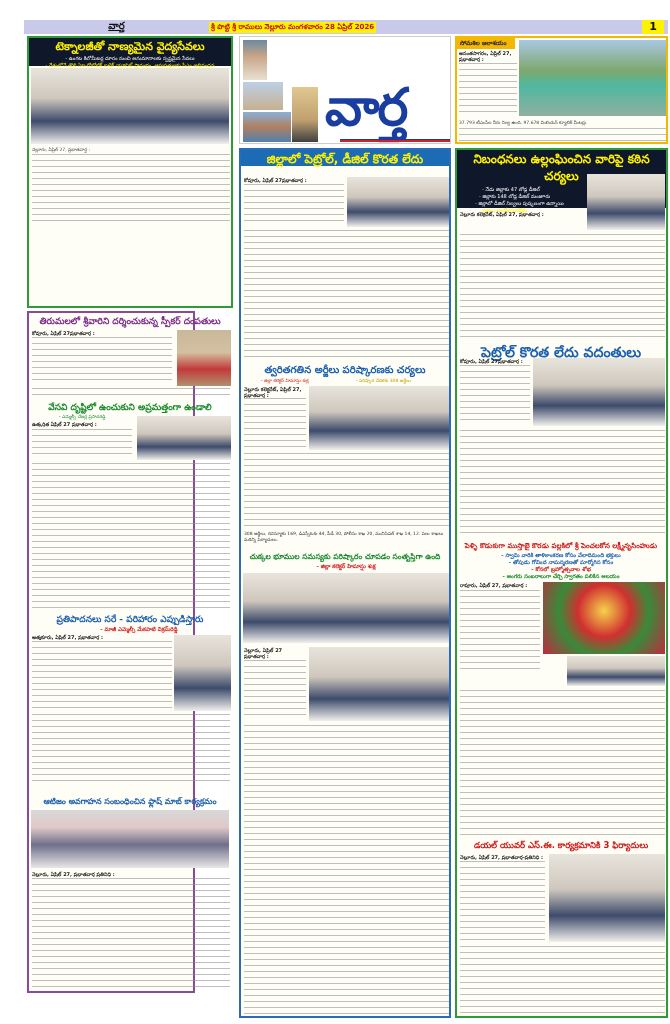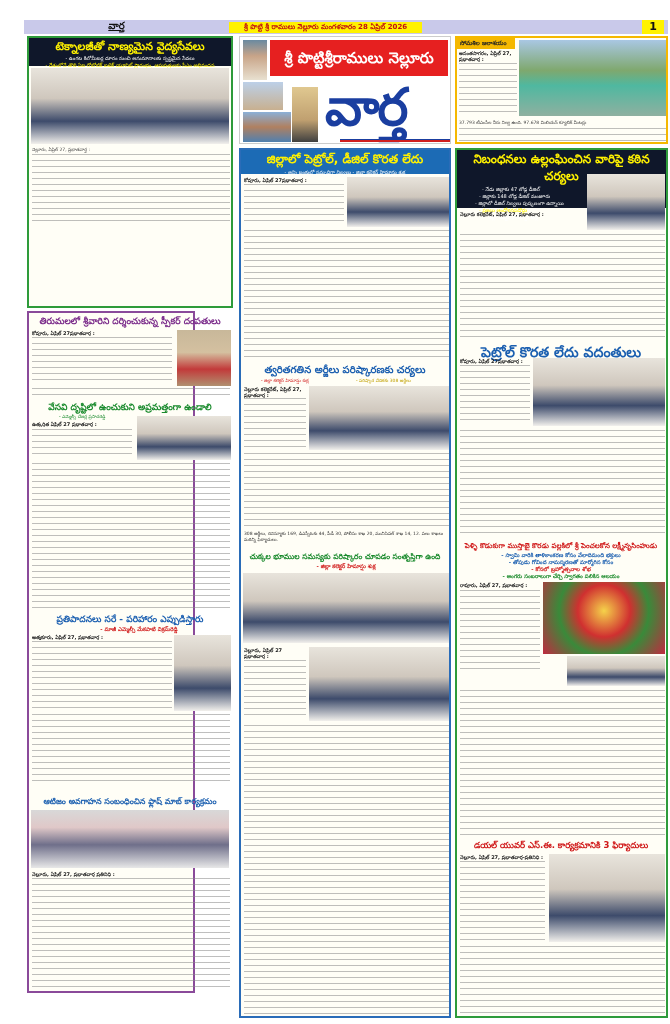--- a/index.html
+++ b/index.html
@@ -1,20 +1,20 @@
 <!DOCTYPE html>
 <html><head>
 <meta charset="utf-8">
 <style>
   * { box-sizing: border-box; margin: 0; padding: 0; }
   body { width: 670px; height: 1024px; background: #ffffff; font-family: "DejaVu Sans", sans-serif; position: relative; overflow: hidden; }
   .page { position: absolute; left: 24px; top: 20px; width: 644px; height: 995px; }
   .masthead-bar { position: absolute; left: 0; top: 0; width: 644px; height: 14px; background: #c9c9ea; display: flex; align-items: center; }
   .mh-left { width: 185px; text-align: center; font-size: 10px; font-weight: bold; color: #111; text-decoration: underline; }
-  .mh-center { background: #fff200; color: #c01010; font-size: 7px; font-weight: bold; padding: 1px 15px; margin-left: 20px; }
+  .mh-center { background: #fff200; color: #c01010; font-size: 7px; font-weight: bold; padding: 1px 2px; margin-left: 0; }
   .mh-num { position: absolute; right: 4px; top: 0; background: #fff200; font-size: 11px; font-weight: bold; color: #111; width: 22px; height: 14px; text-align: center; line-height: 14px; }
 
   .col { position: absolute; top: 16px; }
   .col-left { left: 3px; width: 206px; }
   .col-mid { left: 215px; width: 212px; }
   .col-right { left: 431px; width: 213px; }
 
   .box { position: absolute; border: 2px solid; background: #fffef6; }
   .b-green { border-color: #2e9b3a; }
   .b-purple { border-color: #8a4a9a; }
@@ -107,27 +107,26 @@
       <div class="lines" style="left:3px;top:565px;width:198px;height:110px;"></div>
     </div>
   </div>
 
   <div class="col col-mid">
     <div class="logo-box">
       <div class="portrait"></div>
       <div class="mini1"></div>
       <div class="mini2"></div>
       <div class="mini3"></div>
-      <div class="logo-red">శ్రీ పొట్టిశ్రీరాములు నెల్లూరు</div>
       <div class="logo-main">వార్త</div>
       <div class="logo-line"></div>
     </div>
 
     <div class="box b-blue" style="left:0;top:112px;width:212px;height:870px;">
-      <div class="head-blue" style="height:24px;">
+      <div class="head-blue" style="height:16px;">
         <div class="htitle" style="font-size:12px;">జిల్లాలో పెట్రోల్, డీజిల్ కొరత లేదు</div>
         <div class="hsub"><span>- అన్ని బంకుల్లో సమృద్ధిగా నిల్వలు</span> <span>- జిల్లా కలెక్టర్ హిమాన్షు శుక్ల</span></div>
       </div>
       <div class="text-block dateline" style="left:3px;top:27px;width:100px;">కోవూరు, ఏప్రిల్ 27ప్రభాతవార్త :</div>
       <div class="lines" style="left:3px;top:34px;width:100px;height:40px;"></div>
       <div class="photo p-people" style="left:106px;top:27px;width:102px;height:50px;"></div>
       <div class="lines" style="left:3px;top:80px;width:205px;height:130px;"></div>
 
       <div class="sec-title t-blue" style="left:0;top:214px;width:208px;font-size:10px;">త్వరితగతిన అర్జీలు పరిష్కారణకు చర్యలు</div>
       <div class="text-block" style="left:20px;top:228px;width:90px;color:#d01818;">- జిల్లా కలెక్టర్ హిమాన్షు శుక్ల</div>

